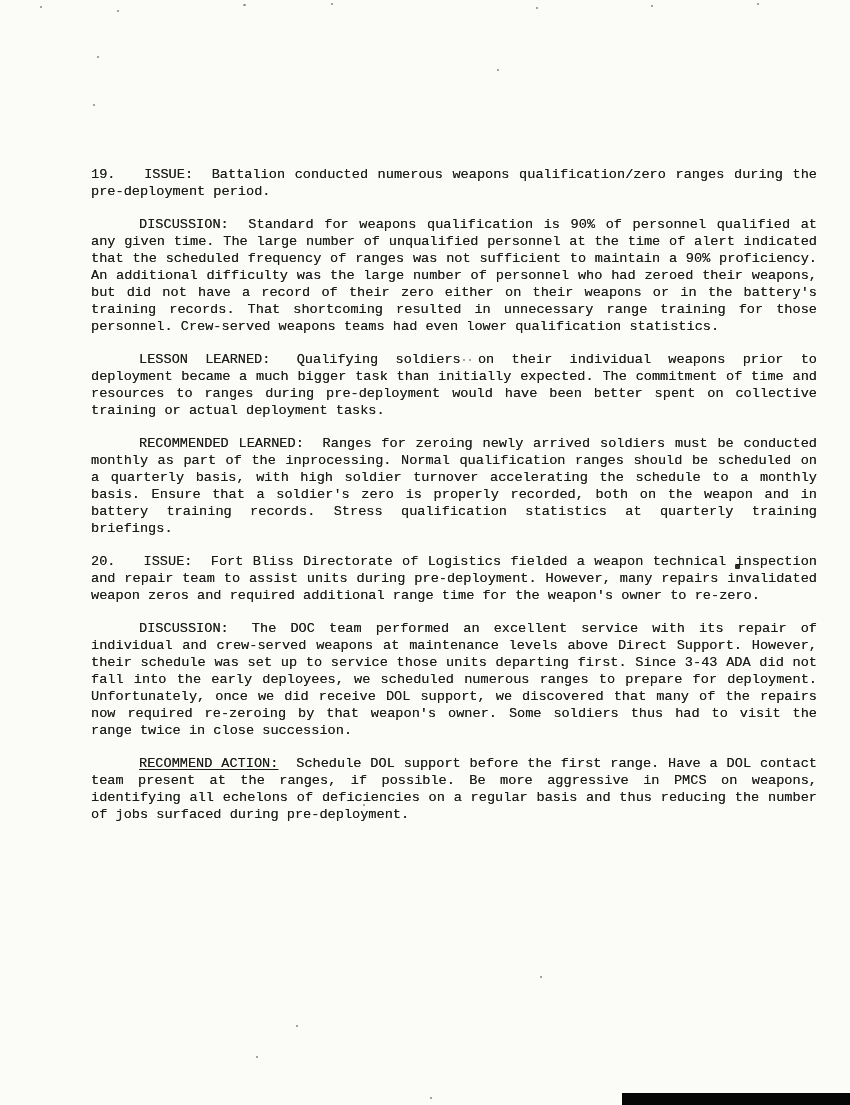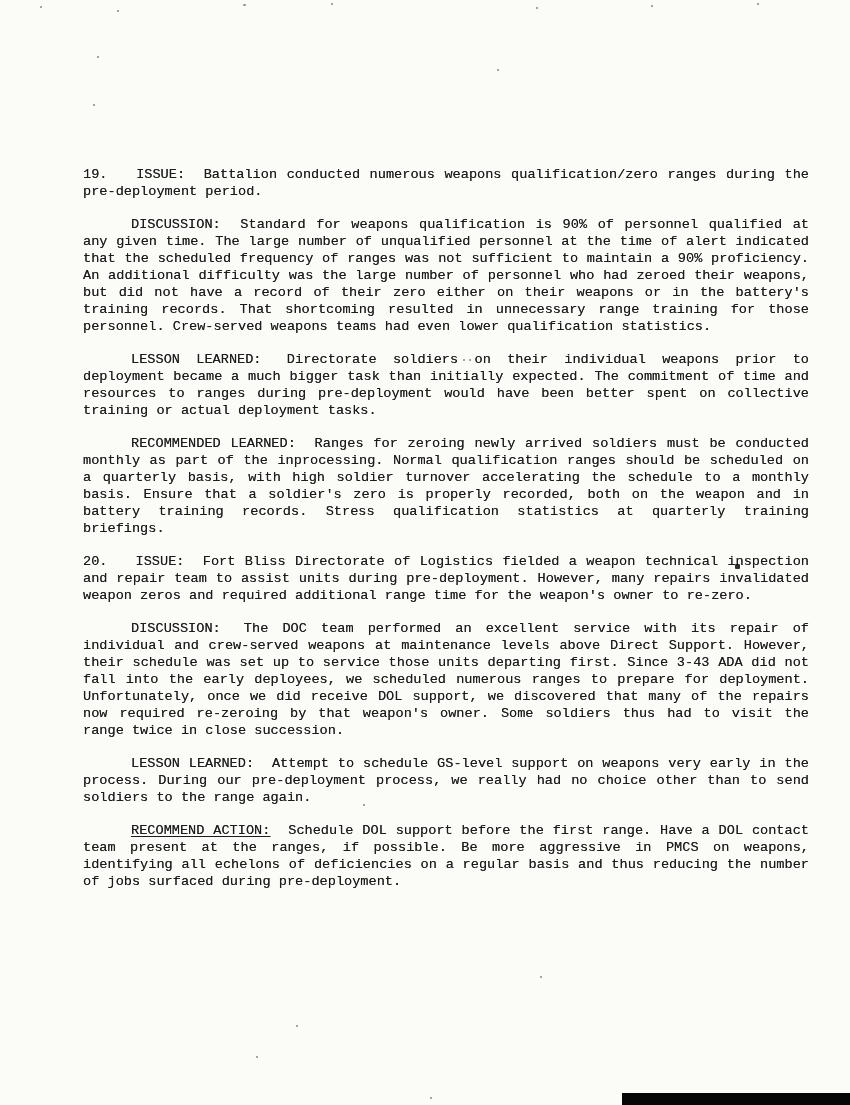--- a/index.html
+++ b/index.html
@@ -12,21 +12,21 @@
     width: 850px;
     height: 1105px;
     margin: 0 auto;
     background: #fbfbf8;
     overflow: hidden;
     font-family: "Liberation Mono", "DejaVu Sans Mono", monospace;
     color: #1c1c1c;
   }
   .text-block {
     position: absolute;
-    left: 83px;
+    left: 91px;
     top: 166px;
     width: 726px;
     font-size: 13.6px;
     line-height: 17px;
     text-shadow: 0 0 0.4px rgba(0,0,0,0.65);
   }
   .para {
     margin: 0 0 16px 0;
     text-align: justify;
   }
@@ -75,42 +75,38 @@
       <span>Battalion conducted numerous weapons qualification/zero ranges during the pre-deployment period.</span>
     </p>
 
     <p class="para indent">
       <span class="label">DISCUSSION:</span>
       <span>Standard for weapons qualification is 90% of personnel qualified at any given time.  The large number of unqualified personnel at the time of alert indicated that the scheduled frequency of ranges was not sufficient to maintain a 90% proficiency.  An additional difficulty was the large number of personnel who had zeroed their weapons, but did not have a record of their zero either on their weapons or in the battery's training records.  That shortcoming resulted in unnecessary range training for those personnel.  Crew-served weapons teams had even lower qualification statistics.</span>
     </p>
 
     <p class="para indent">
       <span class="label">LESSON LEARNED:</span>
-      <span>Directorate soldiers on their individual weapons prior to deployment became a much bigger task than initially expected.  The commitment of time and resources to ranges during pre-deployment would have been better spent on collective training or actual deployment tasks.</span>
+      <span>Qualifying soldiers on their individual weapons prior to deployment became a much bigger task than initially expected.  The commitment of time and resources to ranges during pre-deployment would have been better spent on collective training or actual deployment tasks.</span>
     </p>
 
     <p class="para indent">
       <span class="label">RECOMMENDED LEARNED:</span>
       <span>Ranges for zeroing newly arrived soldiers must be conducted monthly as part of the inprocessing.  Normal qualification ranges should be scheduled on a quarterly basis, with high soldier turnover accelerating the schedule to a monthly basis.  Ensure that a soldier's zero is properly recorded, both on the weapon and in battery training records.  Stress qualification statistics at quarterly training briefings.</span>
     </p>
 
     <p class="para gap-before">
       <span class="label">20.   ISSUE:</span>
       <span>Fort Bliss Directorate of Logistics fielded a weapon technical inspection and repair team to assist units during pre-deployment.  However, many repairs invalidated weapon zeros and required additional range time for the weapon's owner to re-zero.</span>
     </p>
 
     <p class="para indent">
       <span class="label">DISCUSSION:</span>
       <span>The DOC team performed an excellent service with its repair of individual and crew-served weapons at maintenance levels above Direct Support. However, their schedule was set up to service those units departing first.  Since 3-43 ADA did not fall into the early deployees, we scheduled numerous ranges to prepare for deployment. Unfortunately, once we did receive DOL support, we discovered that many of the repairs now required re-zeroing by that weapon's owner.  Some soldiers thus had to visit the range twice in close succession.</span>
     </p>
 
-    <p class="para indent">
-      <span class="label">LESSON LEARNED:</span>
-      <span>Attempt to schedule GS-level support on weapons very early in the process.  During our pre-deployment process, we really had no choice other than to send soldiers to the range again.</span>
-    </p>
 
     <p class="para indent">
       <span class="label u">RECOMMEND ACTION:</span>
       <span>Schedule DOL support before the first range.  Have a DOL contact team present at the ranges, if possible.  Be more aggressive in PMCS on weapons, identifying all echelons of deficiencies on a regular basis and thus reducing the number of jobs surfaced during pre-deployment.</span>
     </p>
 
   </div>
 
   <div class="speck" style="left:40px;top:6px;width:2px;height:2px;"></div>
   <div class="speck" style="left:117px;top:10px;width:2px;height:2px;"></div>

